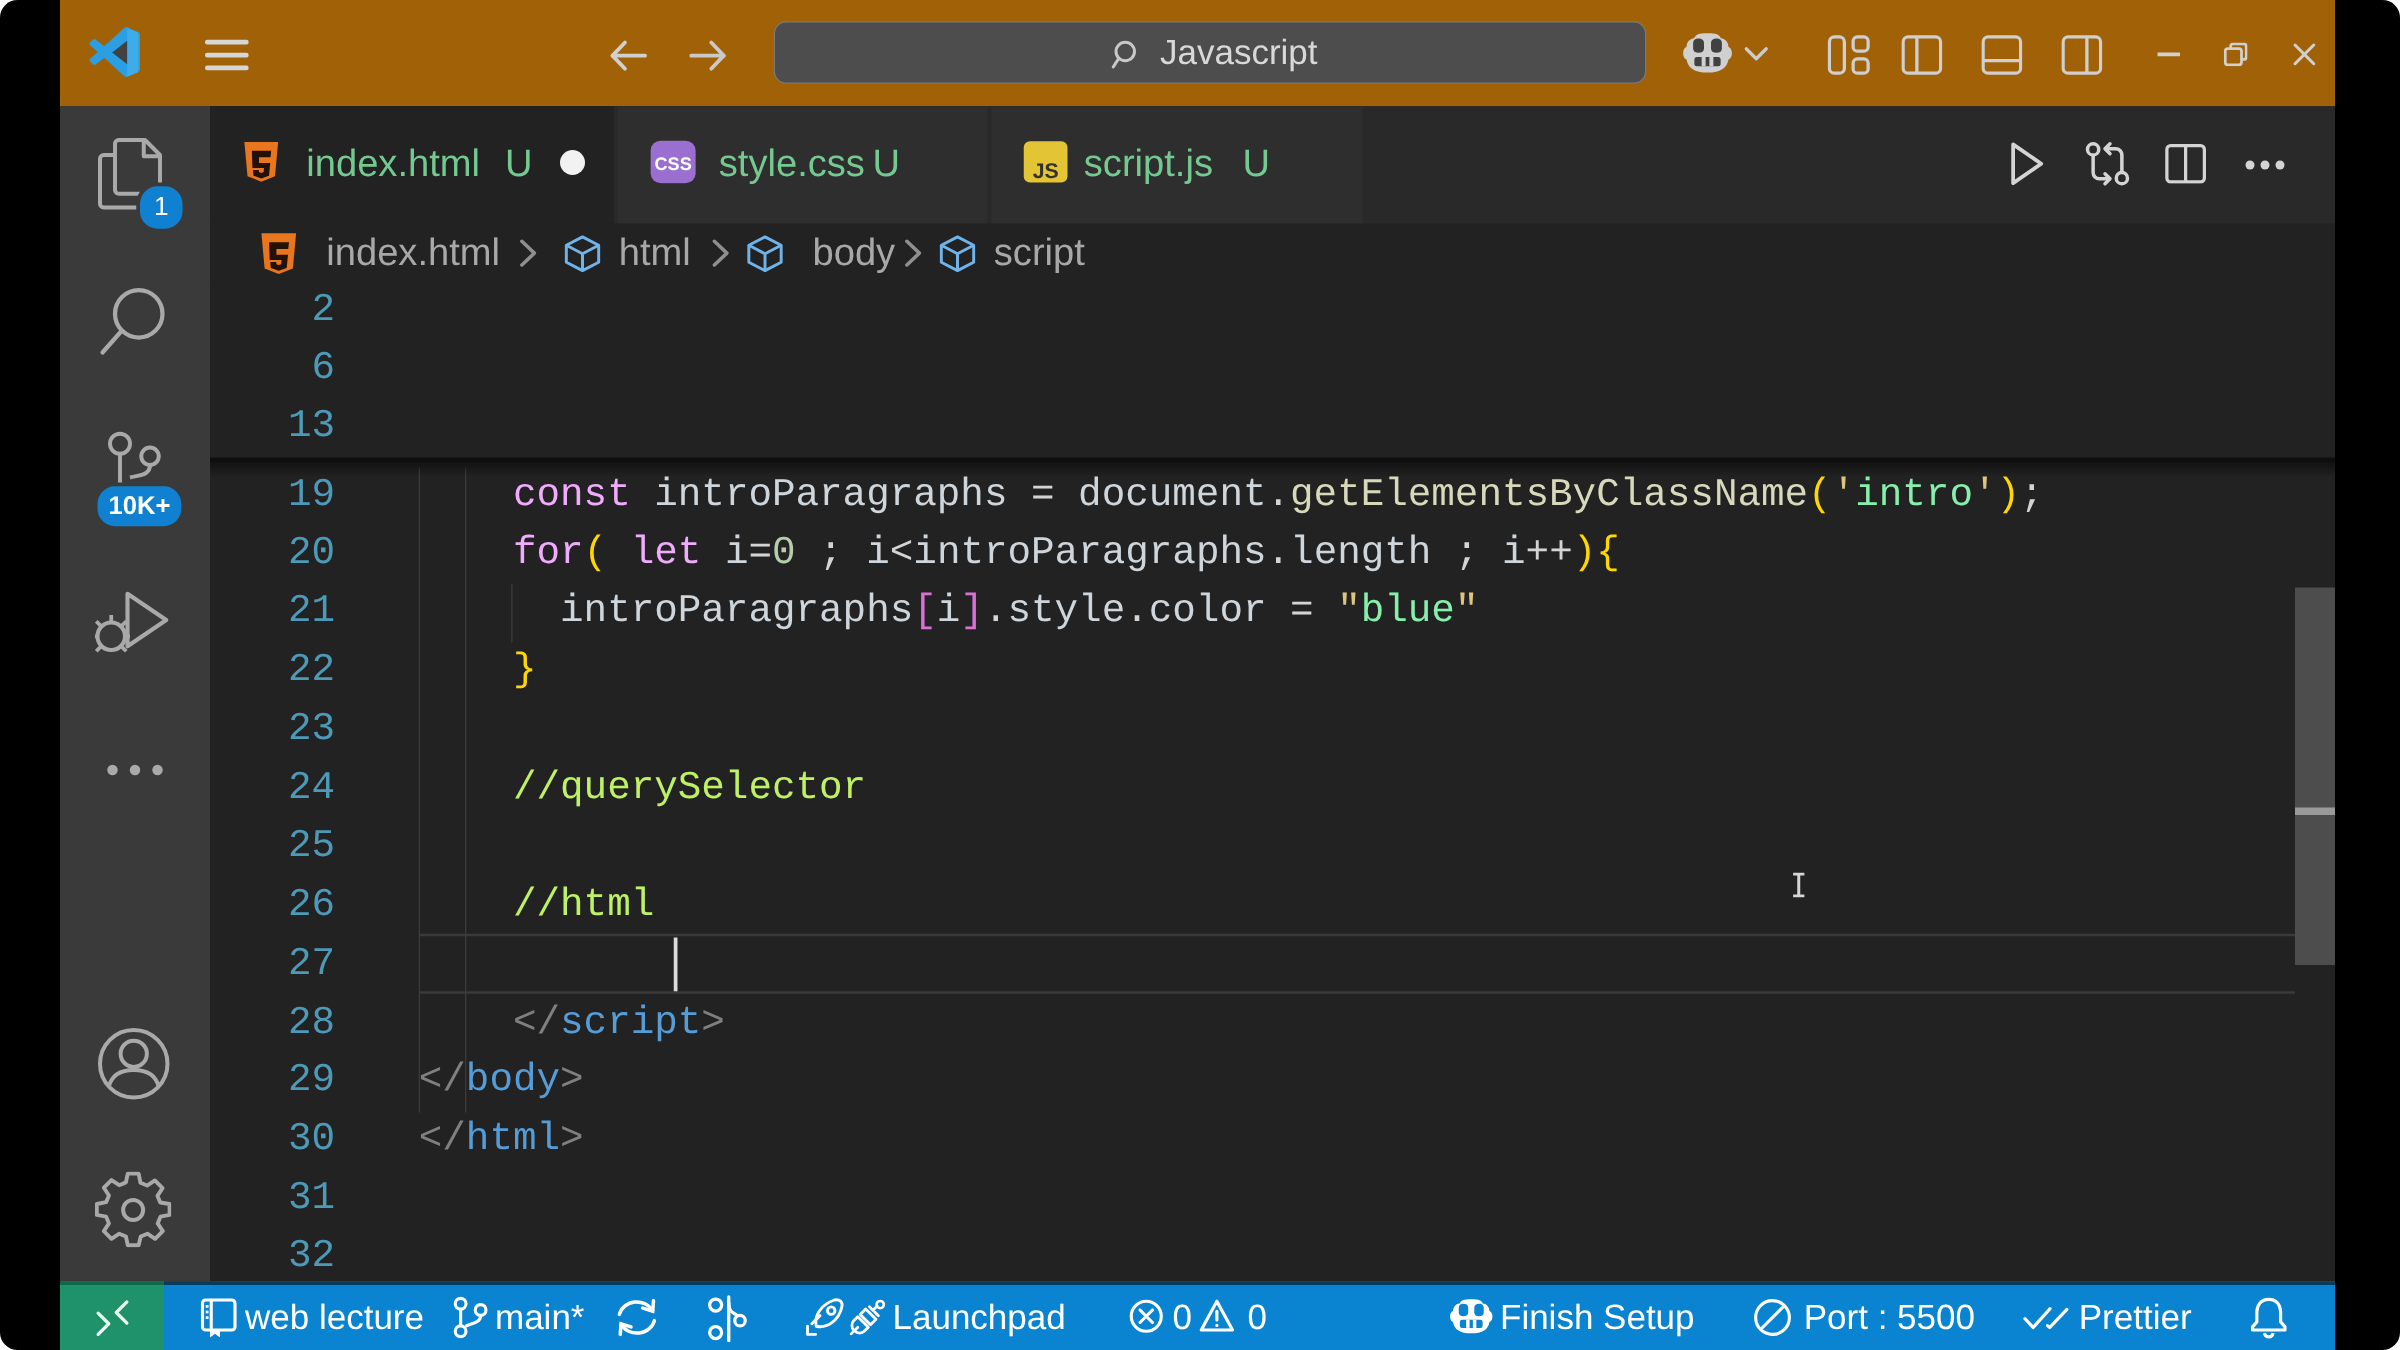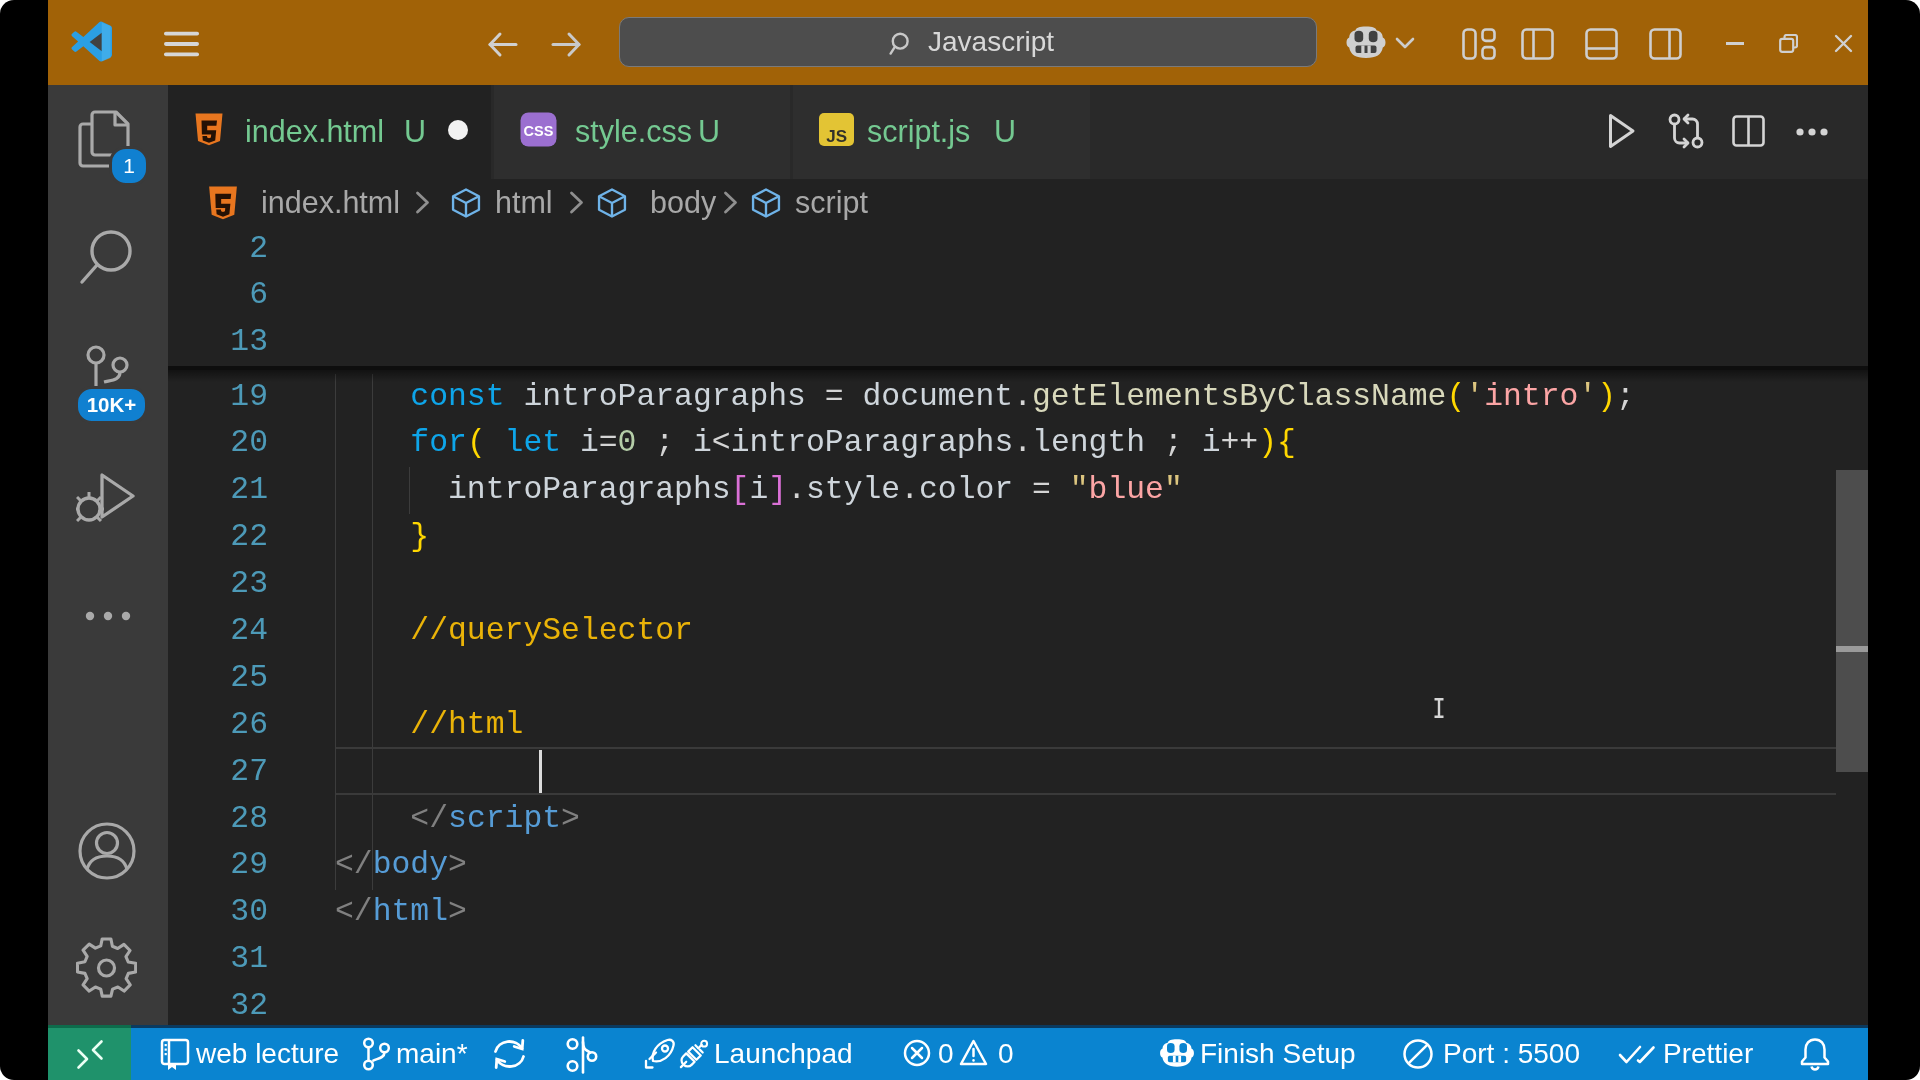--- a/index.html
+++ b/index.html
@@ -8,22 +8,22 @@
   #win{position:absolute;left:48px;top:0;width:1820px;height:1080px;background:#222222;font-family:"Liberation Sans",sans-serif;}
   #titlebar{position:absolute;left:0;top:0;width:1820px;height:85px;background:#a16207;}
   #activitybar{position:absolute;left:0;top:85px;width:120px;height:940px;background:#3a3a3a;}
   #tabs{position:absolute;left:120px;top:85px;width:1700px;height:94px;background:#292929;}
   #breadcrumb{position:absolute;left:120px;top:179px;width:1700px;height:47px;background:#222222;}
   #editor{position:absolute;left:120px;top:226px;width:1700px;height:799px;background:#222222;overflow:hidden;}
   #statusbar{position:absolute;left:0;top:1025px;width:1820px;height:55px;background:#0a84d0;}
   .mono{font-family:"Liberation Mono",monospace;font-size:31.4px;}
   .row{height:46.9px;line-height:46.9px;white-space:pre;}
   .gut{color:#4d9ab8;text-align:right;}
-  .kw{color:#0ea5e9}.vr{color:#ced5db}.fn{color:#d8d8bb}.st{color:#fca5a5}
-  .nm{color:#b5cea8}.cm{color:#eab308}.op{color:#d4d4d4}.b1{color:#ffd700}
+  .kw{color:#f0abfc}.vr{color:#ced5db}.fn{color:#d8d8bb}.st{color:#86efac}
+  .nm{color:#b5cea8}.cm{color:#bef264}.op{color:#d4d4d4}.b1{color:#ffd700}
   .b2{color:#da70d6}.tg{color:#569cd6}.pn{color:#808080}.q{color:#dcc57f}
   .tabtxt{font-size:30.5px;color:#74c991;}
   .bc{font-size:30.5px;color:#a8a8a8;}
   .sbt{font-size:28px;color:#ffffff;}
 </style>
 </head>
 <body>
 <div id="frame"></div>
 <div id="win">
   <div id="titlebar">

